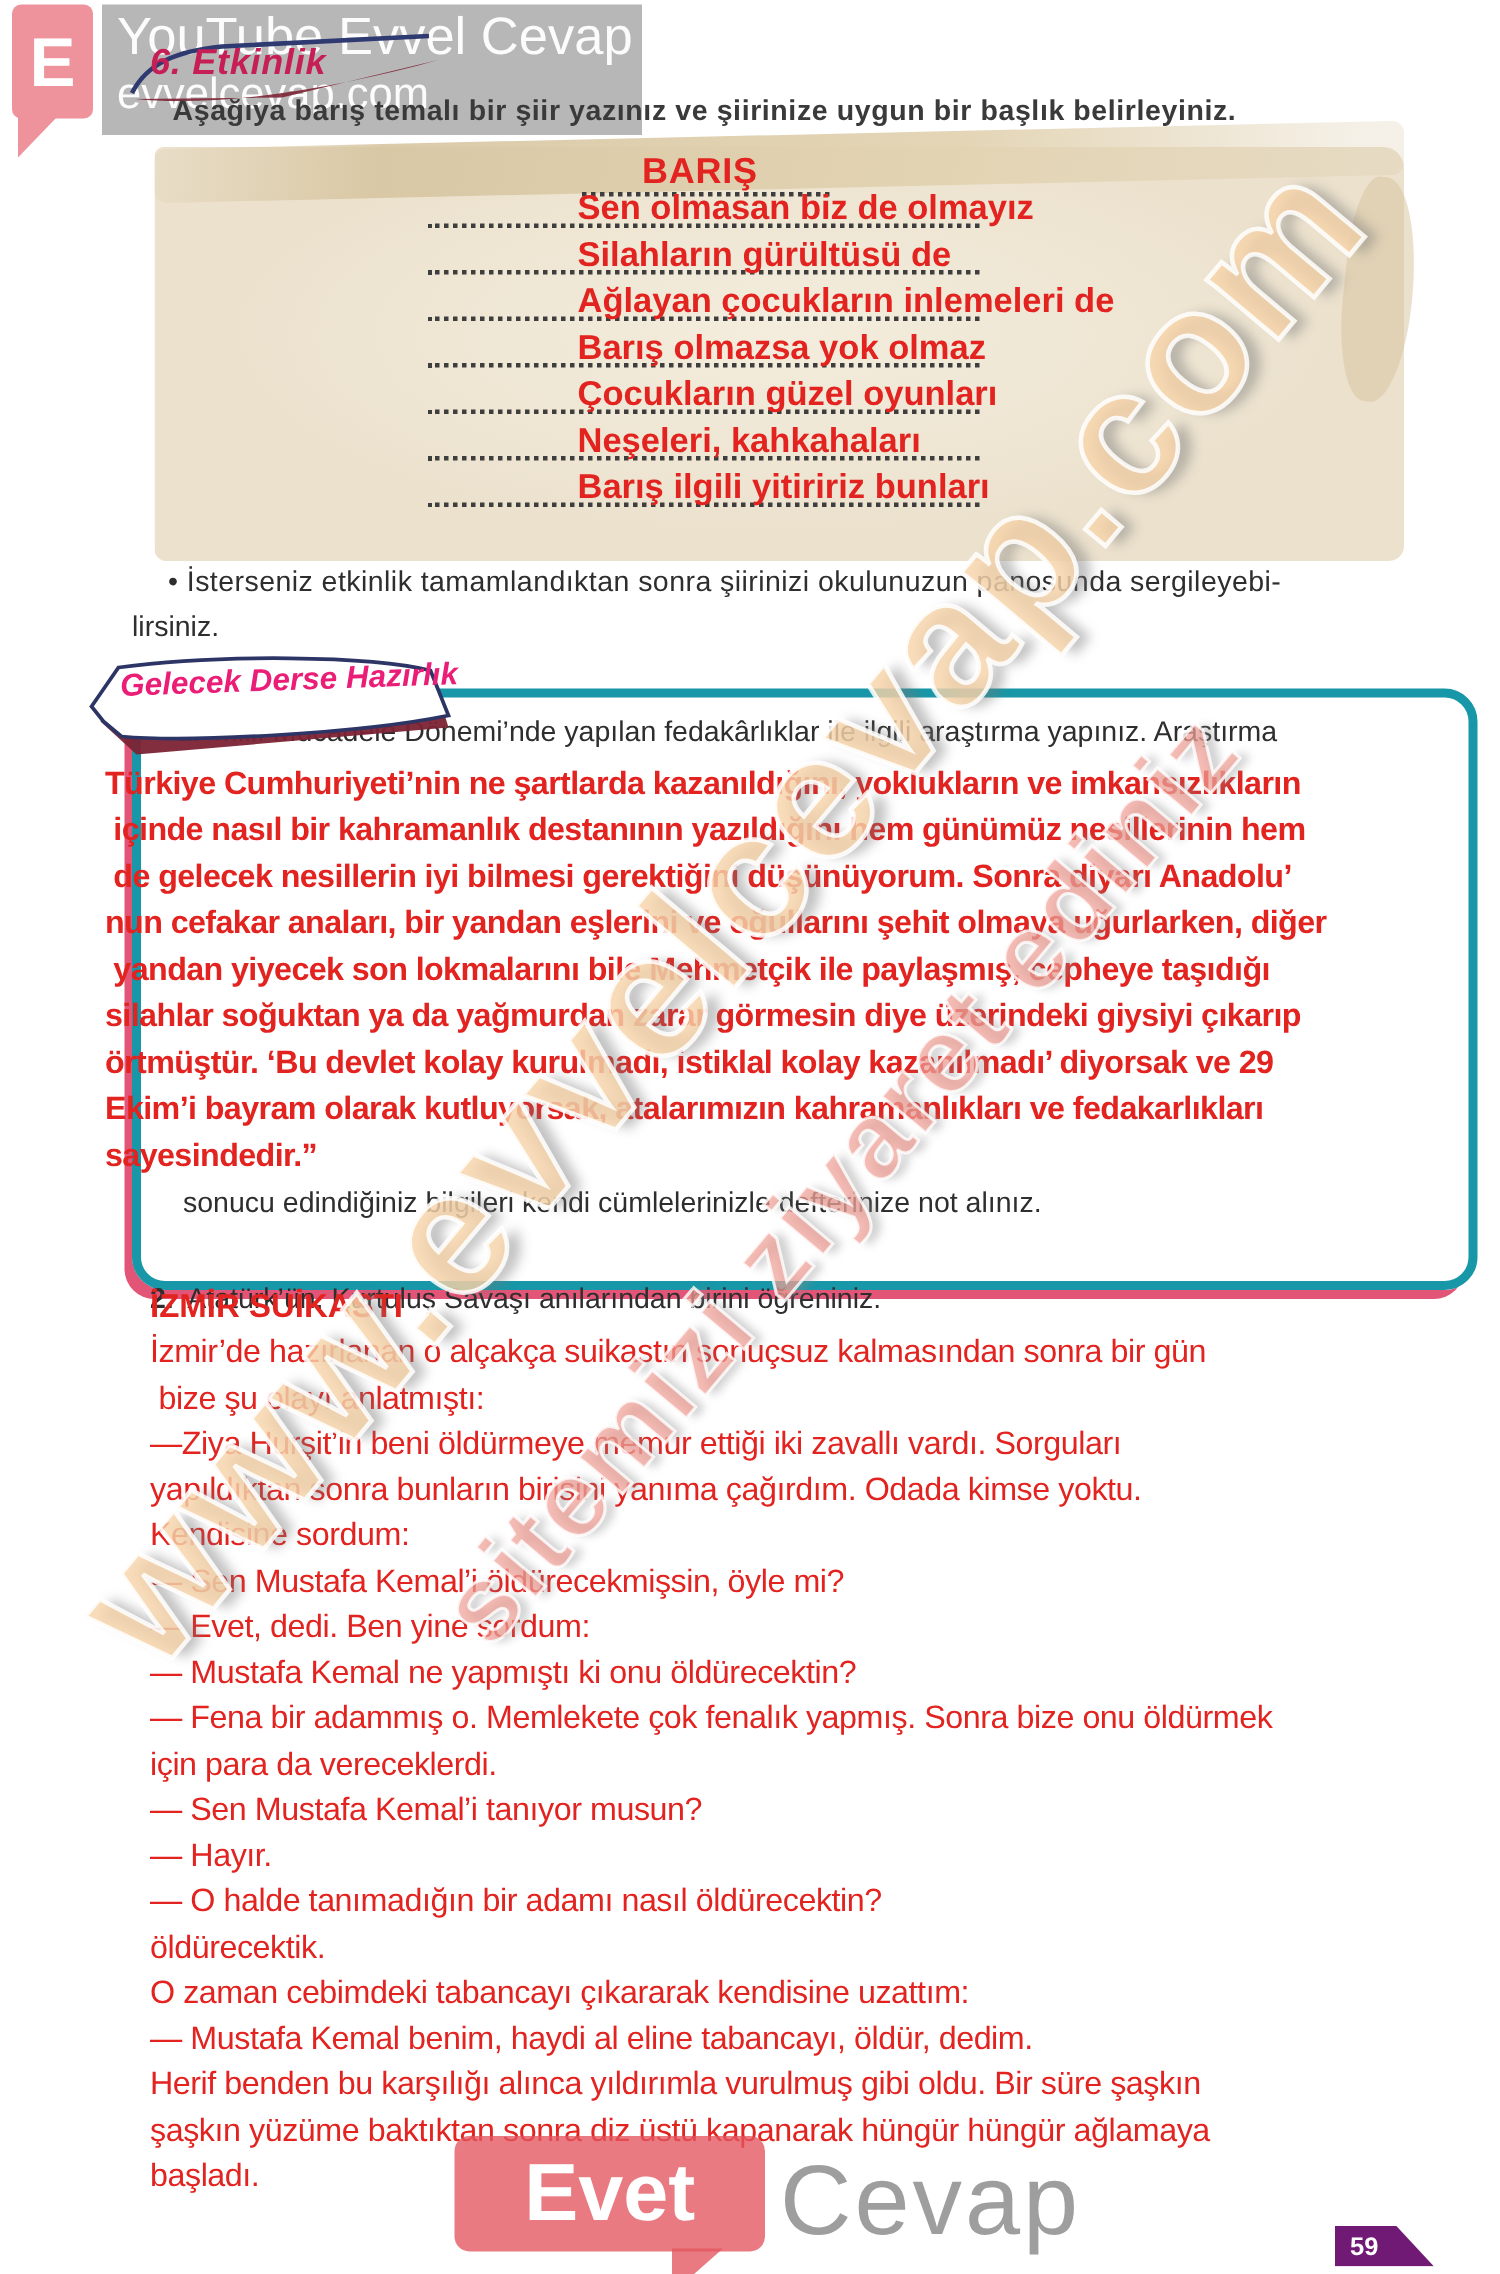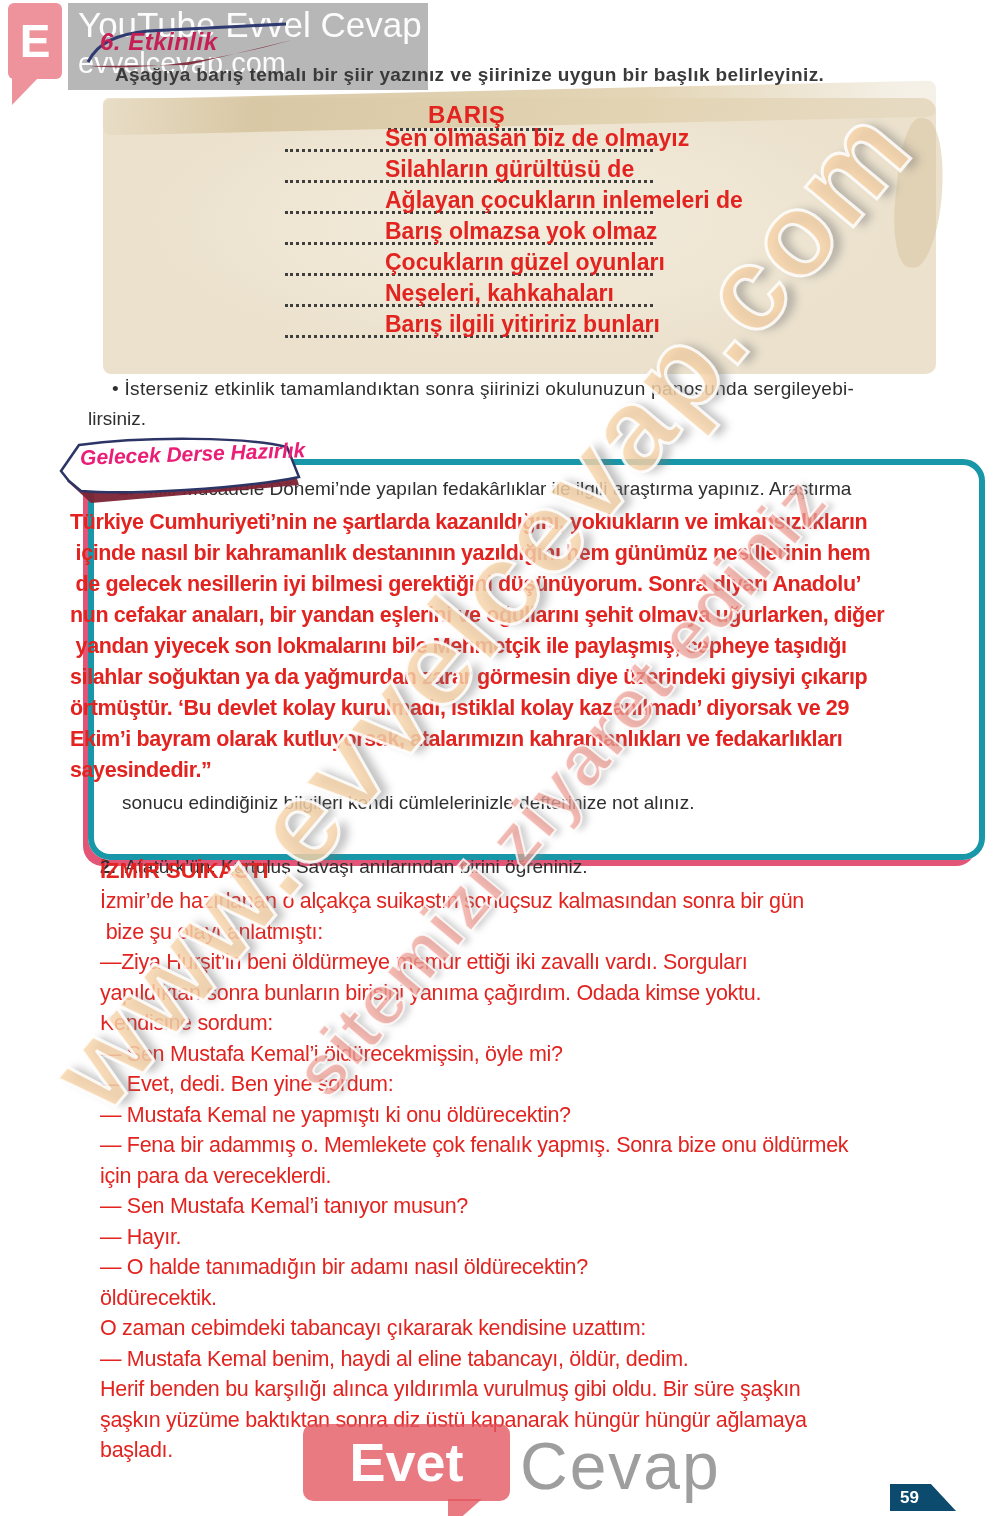--- a/index.html
+++ b/index.html
@@ -86,21 +86,21 @@
   .logo-box{position:absolute;left:303px;top:1424px;width:207px;height:77px;z-index:5;
             background:rgba(227,85,93,0.78);border-radius:10px;color:#fff;font-size:54px;
             font-weight:bold;text-align:center;line-height:77px;}
   .logo-tail{position:absolute;left:448px;top:1499px;width:0;height:0;z-index:5;
              border-top:30px solid rgba(227,85,93,0.78);border-right:34px solid transparent;}
   .logo-cevap{position:absolute;left:520px;top:1428px;z-index:5;font-size:66px;
               color:rgba(148,148,148,0.9);letter-spacing:2px;}
 
   
   .page-badge{position:absolute;left:890px;top:1484px;width:66px;height:27px;z-index:4;
-              background:#0c4a6e;clip-path:polygon(0 0, 62% 0, 100% 100%, 0 100%);
+              background:#701a75;clip-path:polygon(0 0, 62% 0, 100% 100%, 0 100%);
               color:#fff;font-size:17px;font-weight:bold;line-height:27px;padding-left:10px;
               box-sizing:border-box;}
 </style>
 </head>
 <body>
 
 <div class="page">
 
   <div class="e-tab">E</div>
   <div class="e-tab-tail"></div>

